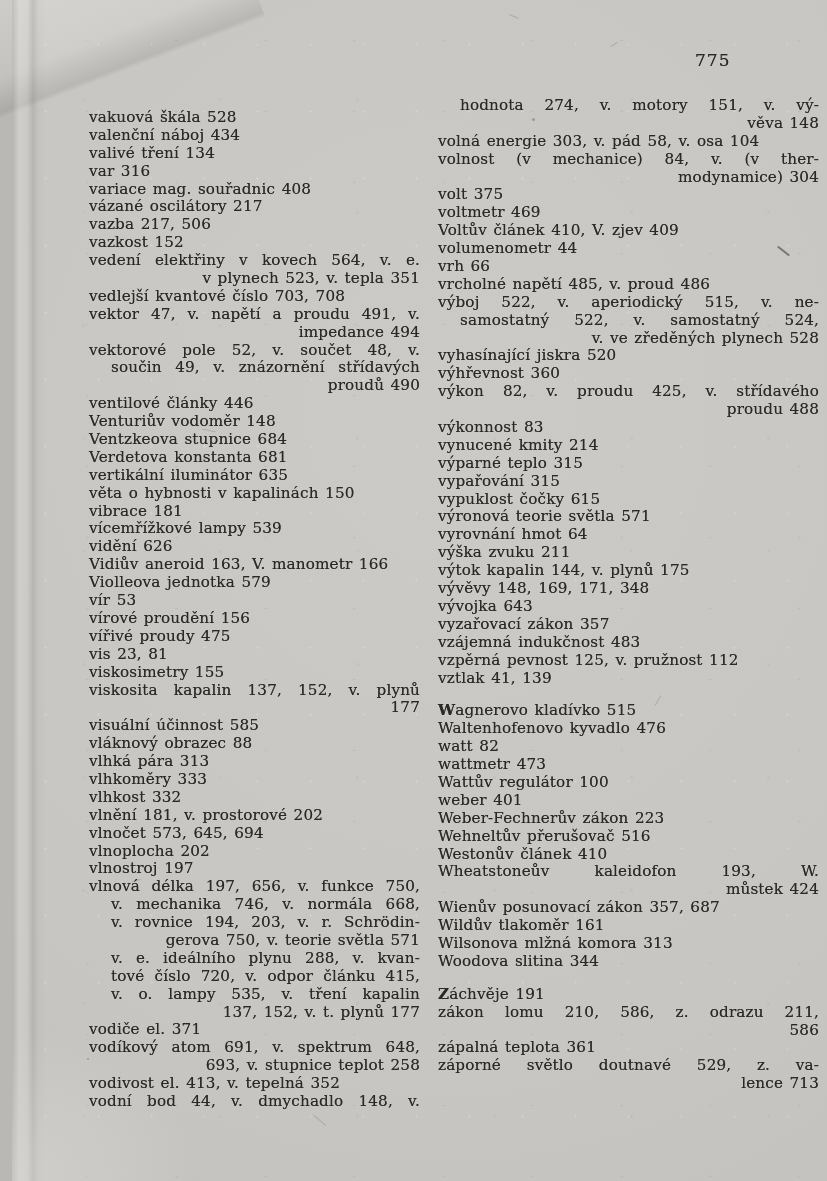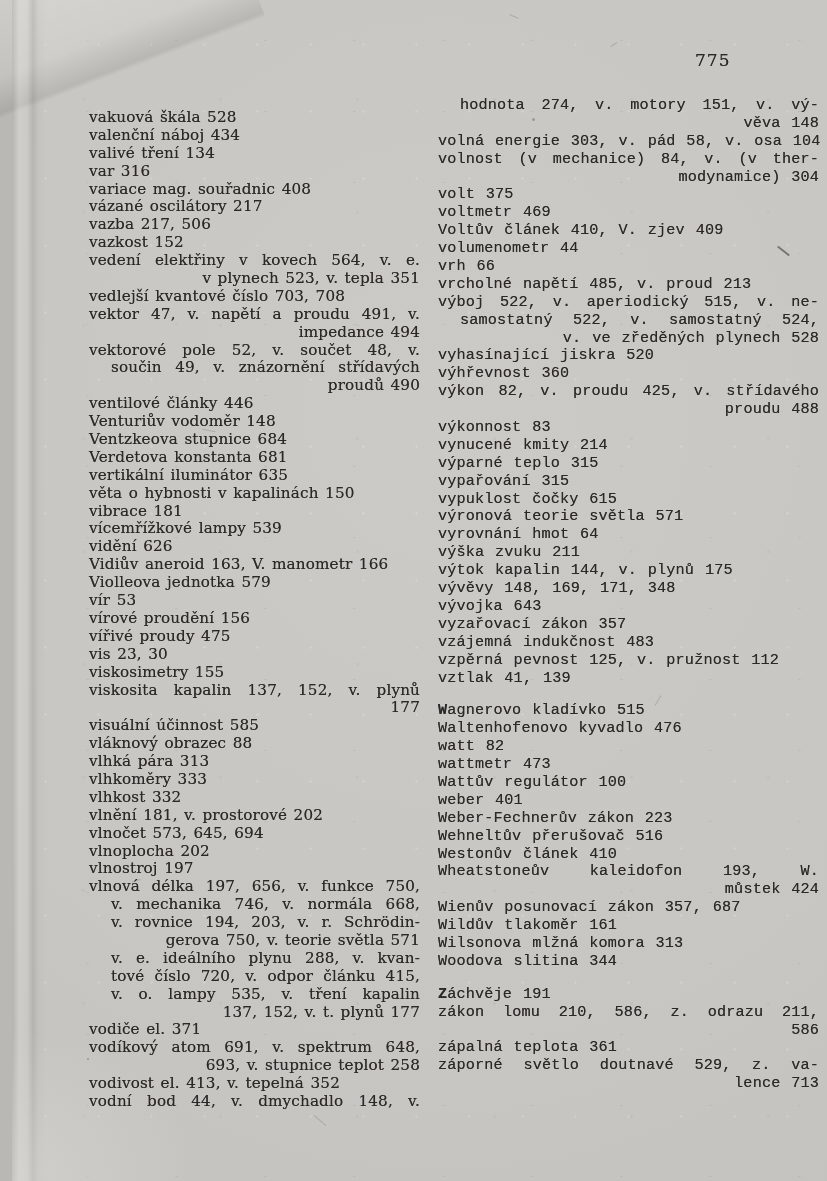--- a/index.html
+++ b/index.html
@@ -46,21 +46,21 @@
     position:absolute;left:683px;top:50px;width:44px;
     font-size:17px;letter-spacing:1px;color:#2c2a27;
     text-shadow:0 0 0.6px rgba(44,42,39,0.7);
   }
   .col{
     position:absolute;top:97px;color:#2b2926;
     font-size:15.2px;letter-spacing:0.15px;word-spacing:1.5px;
     text-shadow:0 0 0.6px rgba(44,42,39,0.65);
   }
   .col-left{left:77px;width:331px;margin-top:12px;}
-  .col-right{left:426px;width:381px;font-family:Liberation Mono, monospace;}
+  .col-right{left:426px;width:381px;}
   .line{height:17.9px;line-height:17.9px;overflow:visible;white-space:nowrap;}
   .line.jst{white-space:normal;text-align:justify;text-align-last:justify;}
   .line.ind{padding-left:22px;text-align:right;}
   .line.gap{margin-top:15px;}
   .line b{font-weight:700;}
 </style>
 </head>
 <body>
 
 <div class="page">
@@ -104,21 +104,21 @@
       <div class="line">vertikální iluminátor 635</div>
       <div class="line">věta o hybnosti v kapalinách 150</div>
       <div class="line">vibrace 181</div>
       <div class="line">vícemřížkové lampy 539</div>
       <div class="line">vidění 626</div>
       <div class="line">Vidiův aneroid 163, V. manometr 166</div>
       <div class="line">Violleova jednotka 579</div>
       <div class="line">vír 53</div>
       <div class="line">vírové proudění 156</div>
       <div class="line">vířivé proudy 475</div>
-      <div class="line">vis 23, 30</div>
+      <div class="line">vis 23, 81</div>
       <div class="line">viskosimetry 155</div>
       <div class="line jst">viskosita kapalin 137, 152, v. plynů</div>
       <div class="line ind">177</div>
       <div class="line">visuální účinnost 585</div>
       <div class="line">vláknový obrazec 88</div>
       <div class="line">vlhká pára 313</div>
       <div class="line">vlhkoměry 333</div>
       <div class="line">vlhkost 332</div>
       <div class="line">vlnění 181, v. prostorové 202</div>
       <div class="line">vlnočet 573, 645, 694</div>
@@ -142,21 +142,21 @@
       <div class="line ind jst">hodnota 274, v. motory 151, v. vý-</div>
       <div class="line ind">věva 148</div>
       <div class="line">volná energie 303, v. pád 58, v. osa 104</div>
       <div class="line jst">volnost (v mechanice) 84, v. (v ther-</div>
       <div class="line ind">modynamice) 304</div>
       <div class="line">volt 375</div>
       <div class="line">voltmetr 469</div>
       <div class="line">Voltův článek 410, V. zjev 409</div>
       <div class="line">volumenometr 44</div>
       <div class="line">vrh 66</div>
-      <div class="line">vrcholné napětí 485, v. proud 213</div>
+      <div class="line">vrcholné napětí 485, v. proud 486</div>
       <div class="line jst">výboj 522, v. aperiodický 515, v. ne-</div>
       <div class="line ind jst">samostatný 522, v. samostatný 524,</div>
       <div class="line ind">v. ve zředěných plynech 528</div>
       <div class="line">vyhasínající jiskra 520</div>
       <div class="line">výhřevnost 360</div>
       <div class="line jst">výkon 82, v. proudu 425, v. střídavého</div>
       <div class="line ind">proudu 488</div>
       <div class="line">výkonnost 83</div>
       <div class="line">vynucené kmity 214</div>
       <div class="line">výparné teplo 315</div>

